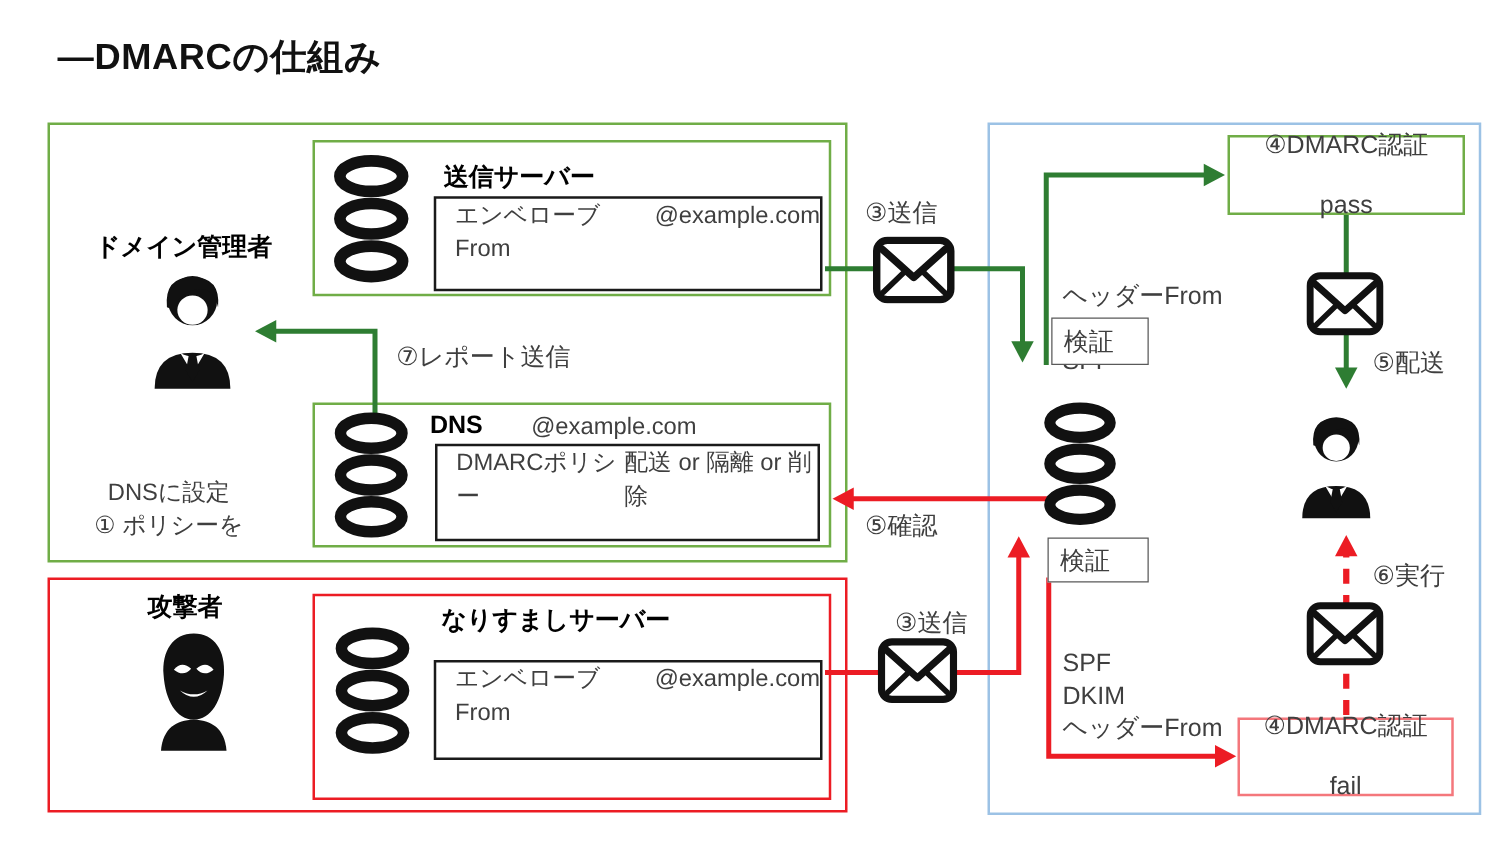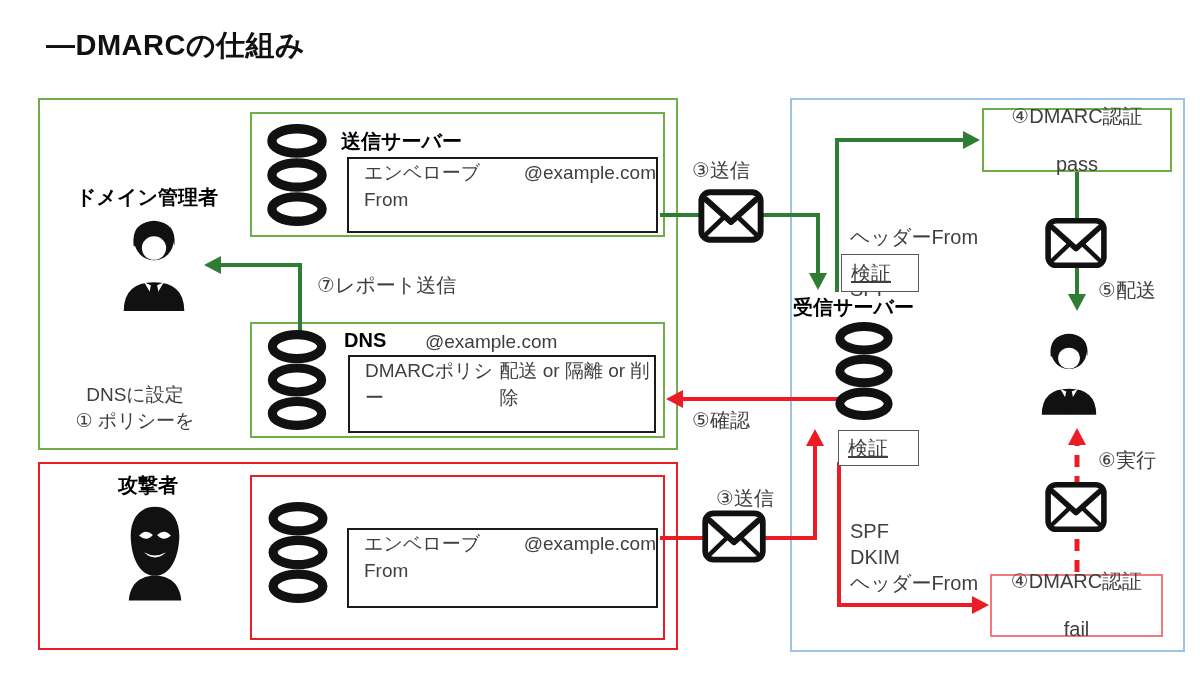--- a/index.html
+++ b/index.html
@@ -22,21 +22,21 @@
   .title{
     position:absolute;left:46px;top:26px;font-size:29px;font-weight:bold;color:#111;
     letter-spacing:0.5px;z-index:3;
   }
   .h-bold{position:absolute;font-size:20px;font-weight:bold;color:#000;z-index:3;white-space:nowrap;}
   .lbl{position:absolute;font-size:20px;color:#3f3f3f;z-index:3;white-space:nowrap;}
   .txtblock{position:absolute;font-size:19px;line-height:26px;color:#3f3f3f;z-index:3;margin-top:48px;}
   .center{text-align:center;}
   .verify{
     position:absolute;border:1px solid #595959;background:#fff;z-index:3;
-    font-size:20px;color:#3f3f3f;display:flex;align-items:center;padding-left:9px;text-decoration:underline;
+    font-size:20px;color:#3f3f3f;display:flex;align-items:center;padding-left:9px;
   }
   .resultbox{
     position:absolute;background:#fff;z-index:3;display:flex;flex-direction:column;
     align-items:center;justify-content:center;font-size:20px;color:#3f3f3f;line-height:27px;gap:21px;
   }
   .resultbox.pass{border:2px solid #70AD47;}
   .resultbox.fail{border:2px solid #F4777C;}
   .icon{position:absolute;z-index:3;}
   svg{display:block;}
   #wires{position:absolute;left:0;top:0;z-index:2;}
@@ -116,21 +116,21 @@
 
   <div class="lbl" style="left:317px;top:272px;">⑦レポート送信</div>
 
   <div class="icon" style="left:260px;top:123px;">
     <svg width="74" height="104" viewBox="0 0 100 145">
       <ellipse cx="50" cy="25" rx="35" ry="17" fill="none" stroke="#111" stroke-width="13"></ellipse>
       <ellipse cx="50" cy="72.5" rx="35" ry="17" fill="none" stroke="#111" stroke-width="13"></ellipse>
       <ellipse cx="50" cy="120" rx="35" ry="17" fill="none" stroke="#111" stroke-width="13"></ellipse>
     </svg>
   </div>
-  <div class="h-bold" style="left:341px;top:128px;">送信サーバー</div>
+  <div class="h-bold" style="left:355px;top:128px;">送信サーバー</div>
 
   <div class="icon" style="left:260px;top:329px;">
     <svg width="74" height="102" viewBox="0 0 100 145">
       <ellipse cx="50" cy="25" rx="35" ry="17" fill="none" stroke="#111" stroke-width="13"></ellipse>
       <ellipse cx="50" cy="72.5" rx="35" ry="17" fill="none" stroke="#111" stroke-width="13"></ellipse>
       <ellipse cx="50" cy="120" rx="35" ry="17" fill="none" stroke="#111" stroke-width="13"></ellipse>
     </svg>
   </div>
   <div class="h-bold" style="left:344px;top:329px;">DNS</div>
   <div class="lbl" style="left:425px;top:331px;font-size:19px;">@example.com</div>
@@ -138,20 +138,21 @@
   <div class="h-bold" style="left:118px;top:472px;">攻撃者</div>
   <div class="icon" style="left:120px;top:504px;">
     <svg width="70" height="98" viewBox="0 0 100 142">
       <path d="M50,4 C26,4 13,24 15,52 C17,82 30,104 50,104 C70,104 83,82 85,52 C87,24 74,4 50,4 Z" fill="#111"></path>
       <path d="M12,140 C14,114 30,104 50,104 C70,104 86,114 88,140 Z" fill="#111"></path>
       <path d="M27,46 Q36,35 47,45 Q38,55 27,46 Z" fill="#fff"></path>
       <path d="M73,46 Q64,35 53,45 Q62,55 73,46 Z" fill="#fff"></path>
       <path d="M34,70 Q50,85 66,70 Q50,79 34,70 Z" fill="#fff"></path>
     </svg>
   </div>
+  <div class="h-bold" style="left:353px;top:482px;">なりすましサーバー</div>
   <div class="icon" style="left:260px;top:501px;">
     <svg width="76" height="103" viewBox="0 0 100 145">
       <ellipse cx="50" cy="25" rx="35" ry="17" fill="none" stroke="#111" stroke-width="13"></ellipse>
       <ellipse cx="50" cy="72.5" rx="35" ry="17" fill="none" stroke="#111" stroke-width="13"></ellipse>
       <ellipse cx="50" cy="120" rx="35" ry="17" fill="none" stroke="#111" stroke-width="13"></ellipse>
     </svg>
   </div>
 
   <div class="lbl" style="left:692px;top:157px;">③送信</div>
   <div class="icon" style="left:698px;top:189px;">
@@ -180,21 +181,20 @@
 
   <div class="txtblock" style="left:850px;top:176px;font-size:20px;">
     <div>ヘッダーFrom</div>
     <div>DKIM</div>
     <div>SPF</div>
   </div>
   <div class="verify" style="left:841px;top:254px;width:67px;height:36px;">
     <span>検証</span>
   </div>
 
-  <div class="h-bold" style="left:793px;top:294px;">受信サーバー</div>
   <div class="icon" style="left:826px;top:321px;">
     <svg width="76" height="100" viewBox="0 0 100 145">
       <ellipse cx="50" cy="25" rx="35" ry="17" fill="none" stroke="#111" stroke-width="13"></ellipse>
       <ellipse cx="50" cy="72.5" rx="35" ry="17" fill="none" stroke="#111" stroke-width="13"></ellipse>
       <ellipse cx="50" cy="120" rx="35" ry="17" fill="none" stroke="#111" stroke-width="13"></ellipse>
     </svg>
   </div>
 
   <div class="verify" style="left:838px;top:430px;width:70px;height:34px;">
     <span>検証</span>

